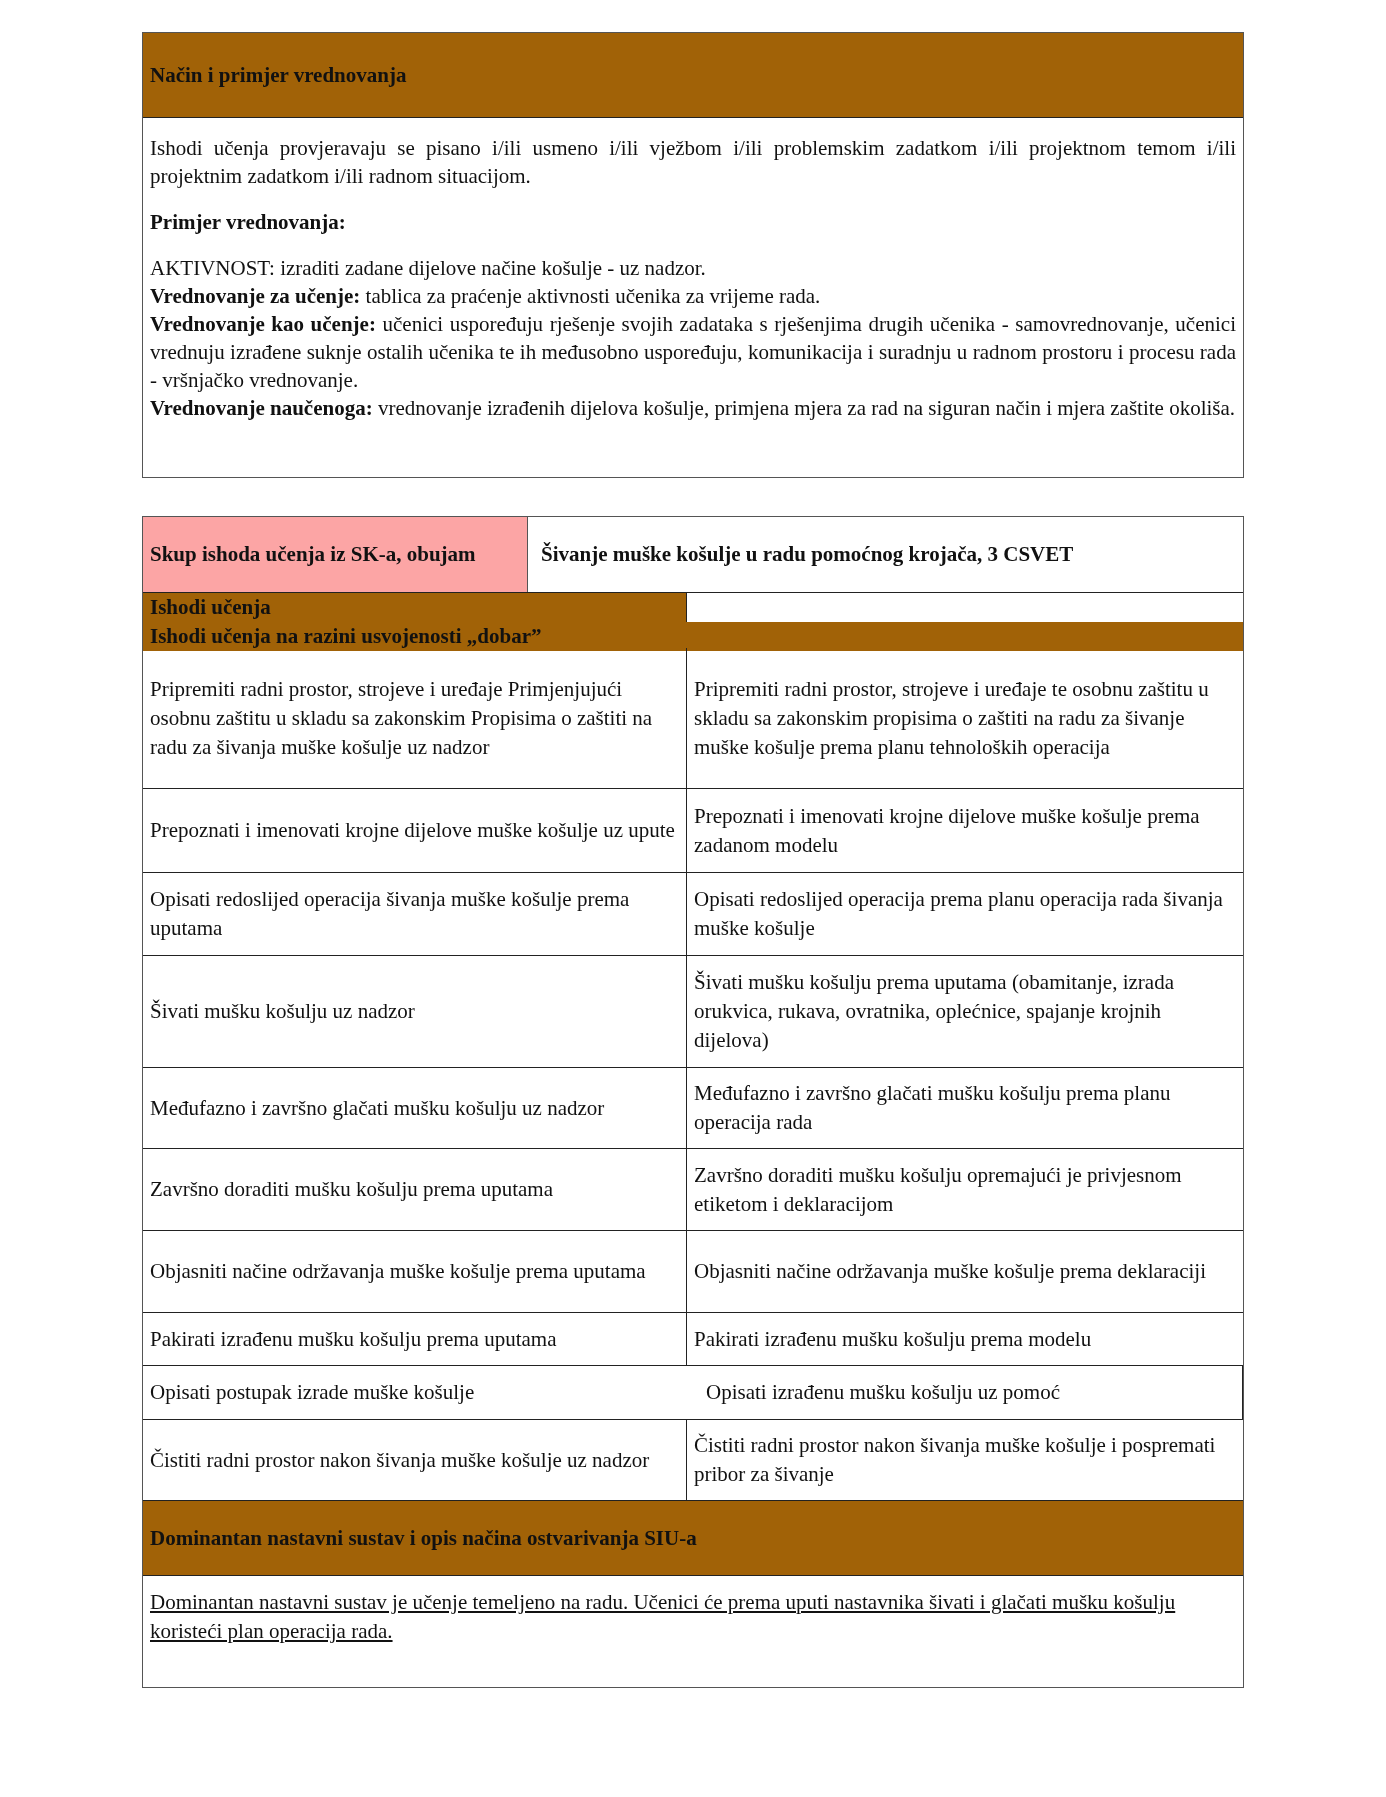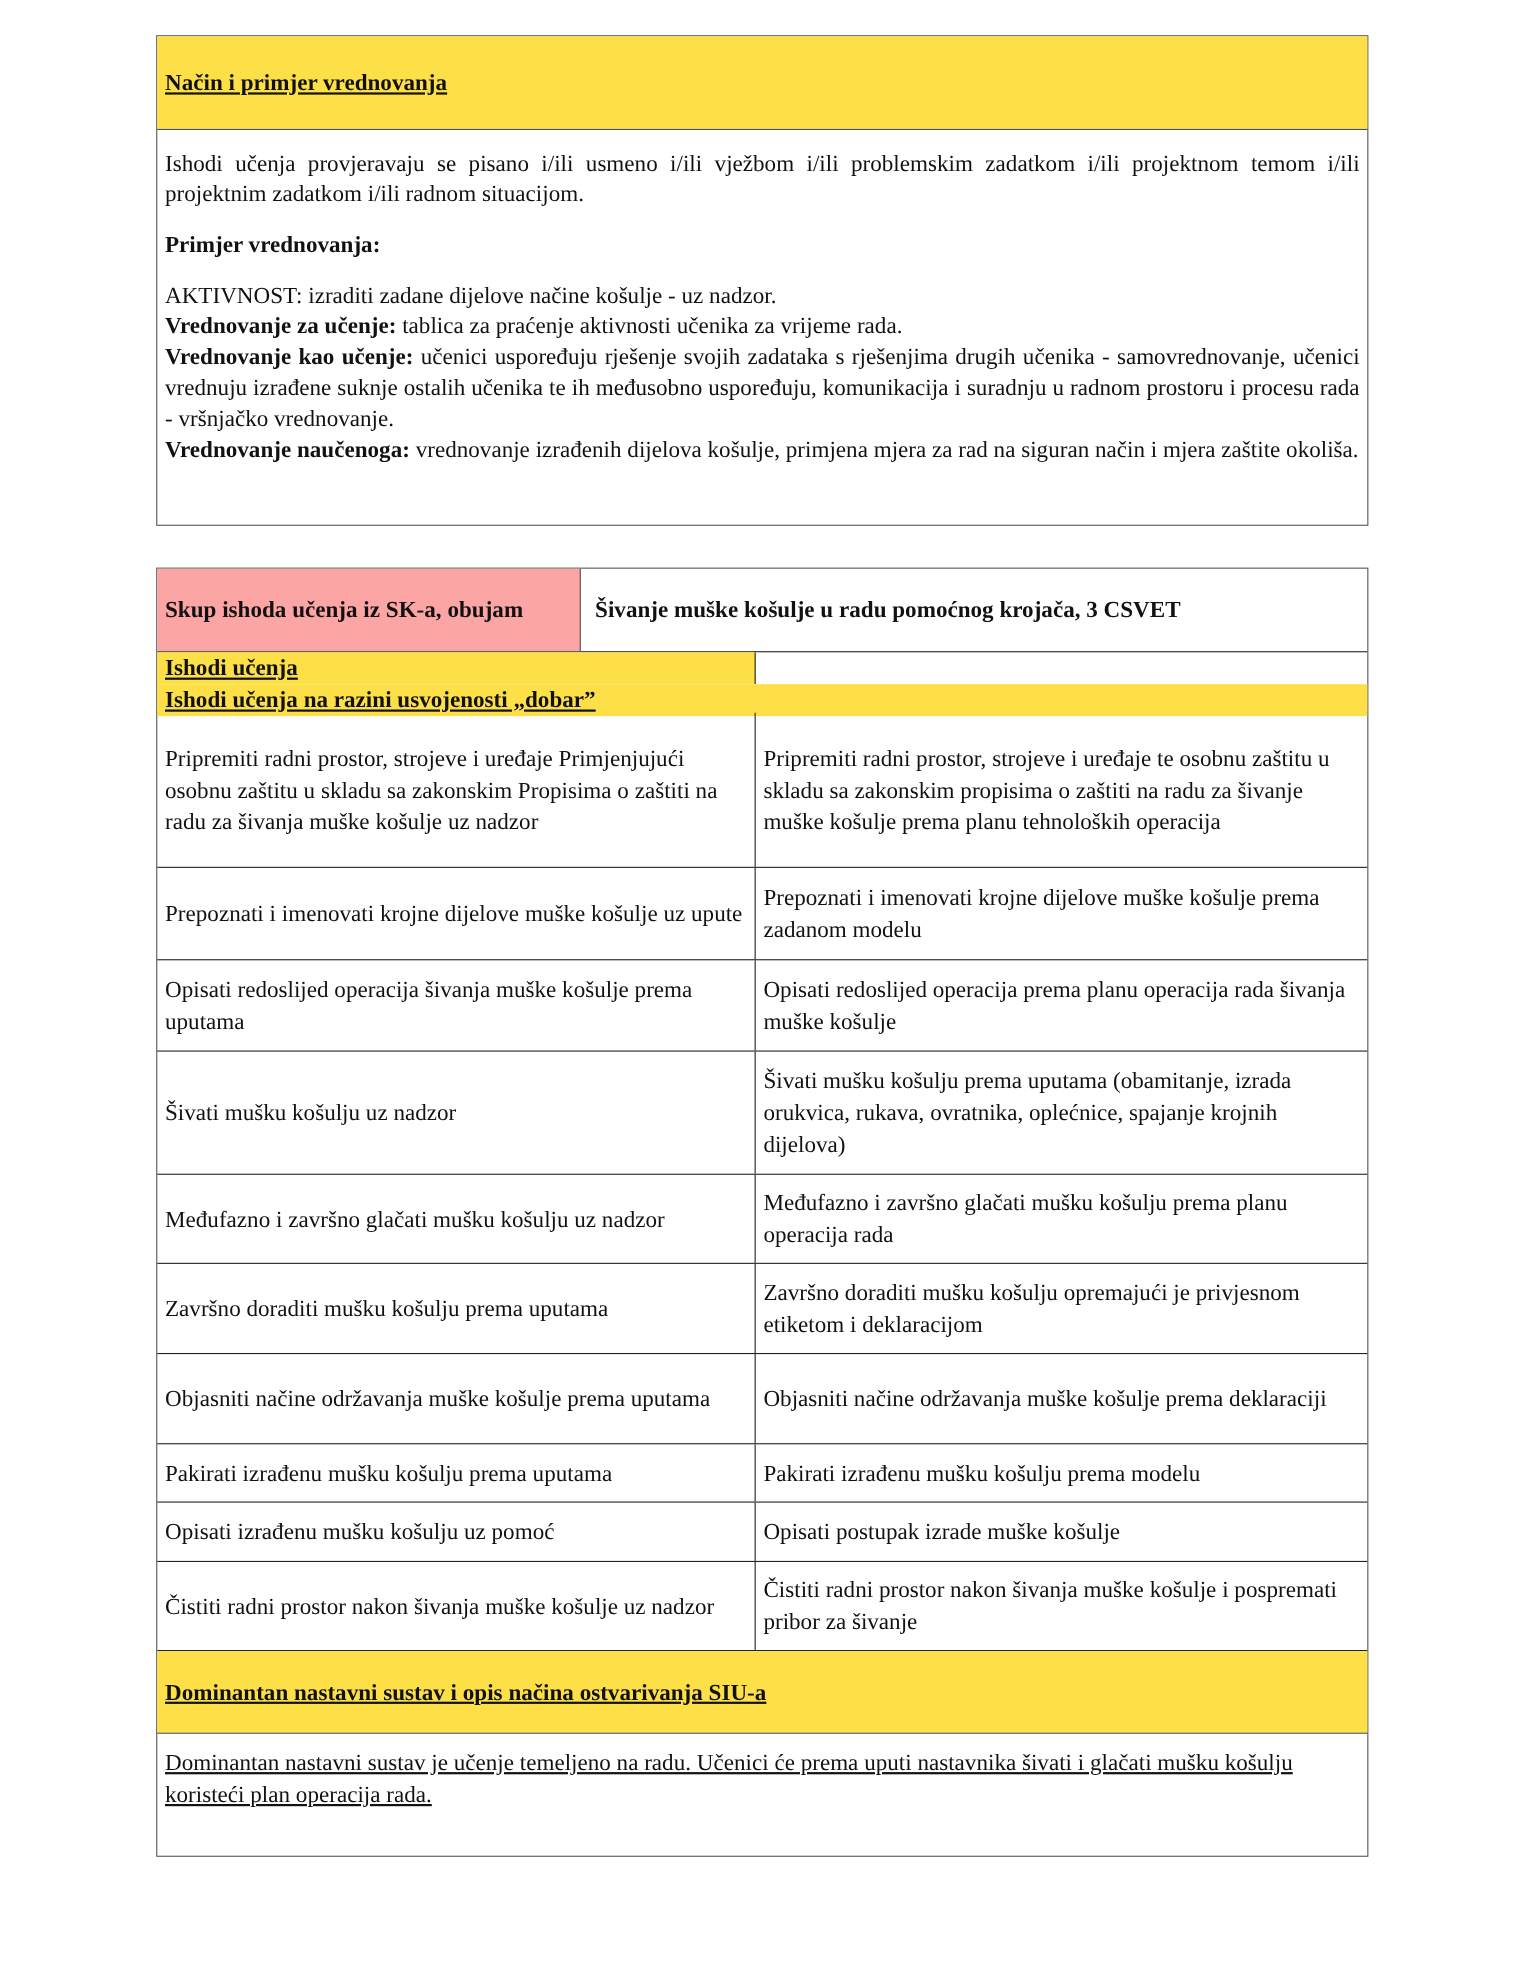--- a/index.html
+++ b/index.html
@@ -9,21 +9,21 @@
       color: #111111;
     }
     .tbl {
       position: absolute; left: 142px; width: 1102px;
       border: 1.5px solid #555; box-sizing: border-box;
       border-collapse: collapse;
     }
     .row { display: flex; box-sizing: border-box; border-bottom: 1.5px solid #222; }
     .row:last-child { border-bottom: none; }
     .cell { box-sizing: border-box; padding: 0 7px; display: flex; align-items: center; font-size: 21px; line-height: 29px; }
-    .hdr { background: #fde047; font-weight: bold; text-decoration: underline; }
+    .hdr { background: #a16207; font-weight: bold; }
     .hdr-dark { background: #fca5a5; font-weight: bold; }
     .b { font-weight: bold; }
     .col-left { width: 544px; border-right: 1.5px solid #222; }
     .col-right { flex: 1; }
     .para { font-size: 21px; line-height: 28px; text-align: justify; margin: 0; }
     #t1 { top: 32px; height: 446px; }
     #t1 .r-title { height: 85px; }
     #t1 .r-body { display: block; padding: 16px 7px 0 7px; }
     #t2 { top: 516px; height: 1172px; }
   </style>
@@ -80,22 +80,22 @@
   </div>
   <div class="row" style="height:82px;">
     <div class="cell col-left">Objasniti načine održavanja muške košulje prema uputama</div>
     <div class="cell col-right">Objasniti načine održavanja muške košulje prema deklaraciji</div>
   </div>
   <div class="row" style="height:53px;">
     <div class="cell col-left">Pakirati izrađenu mušku košulju prema uputama</div>
     <div class="cell col-right">Pakirati izrađenu mušku košulju prema modelu</div>
   </div>
   <div class="row" style="height:54px;">
+    <div class="cell col-right">Opisati postupak izrade muške košulje</div>
     <div class="cell col-left">Opisati izrađenu mušku košulju uz pomoć</div>
-    <div class="cell col-right">Opisati postupak izrade muške košulje</div>
   </div>
   <div class="row" style="height:81px;">
     <div class="cell col-left">Čistiti radni prostor nakon šivanja muške košulje uz nadzor</div>
     <div class="cell col-right">Čistiti radni prostor nakon šivanja muške košulje i pospremati pribor za šivanje</div>
   </div>
 
   <div class="row" style="height:75px;">
     <div class="cell hdr" style="flex:1;">Dominantan nastavni sustav i opis načina ostvarivanja SIU-a</div>
   </div>
   <div class="row" style="flex:1; border-bottom:none;">

